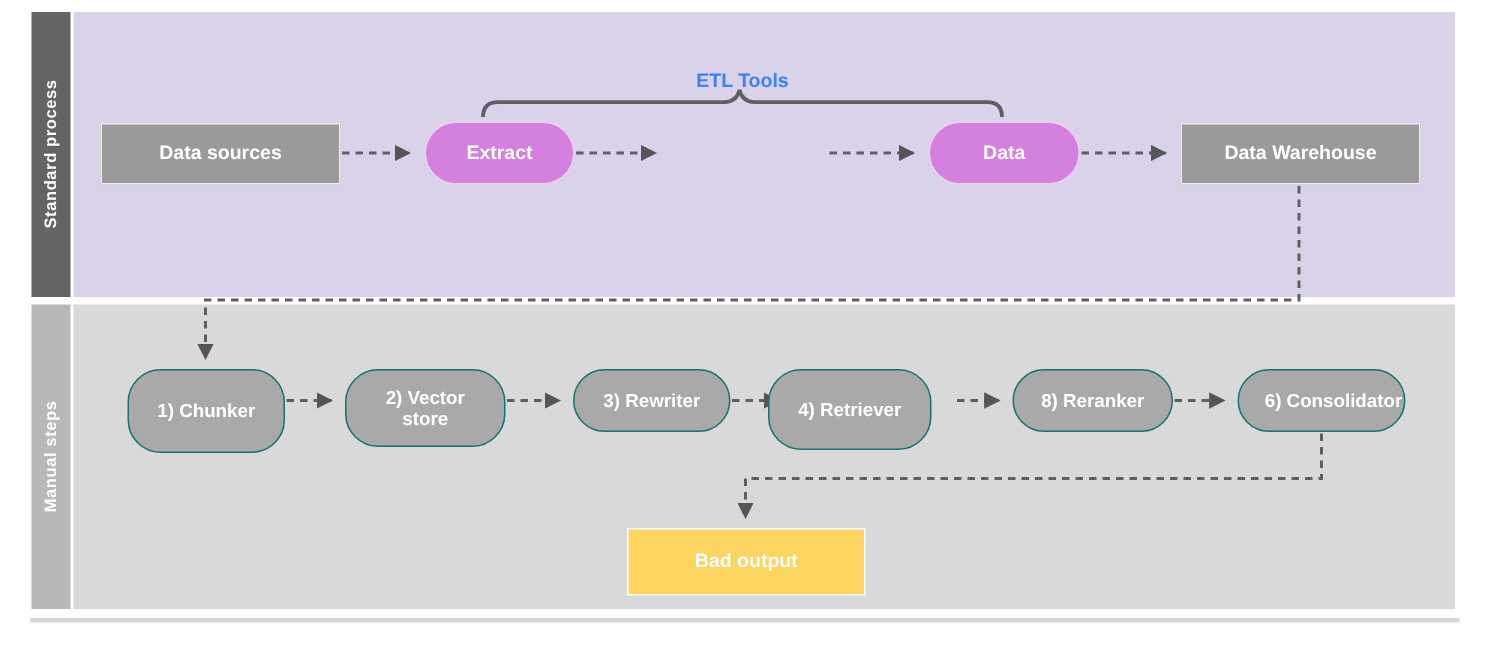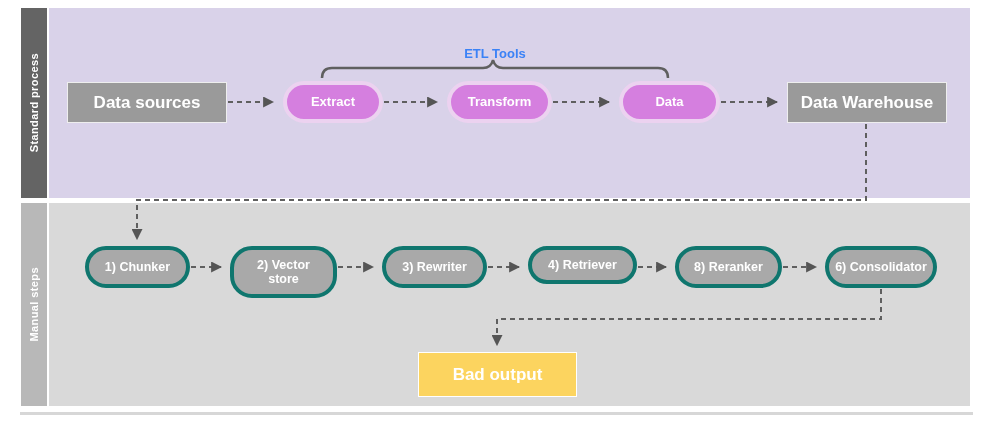--- a/index.html
+++ b/index.html
@@ -39,46 +39,46 @@
   .lane-body.manual   { top: 203px; height: 203px; background: #d9d9d9; }
 
   .node {
     position: absolute;
     box-sizing: border-box;
     display: flex;
     align-items: center;
     justify-content: center;
     color: #ffffff;
     font-weight: bold;
-    font-size: 17px;
+    font-size: 13px;
     text-align: center;
     line-height: 1.15;
     z-index: 2;
   }
   .rect { background: #9a9a9a; border: 1px solid #eeeeee; }
   .pill {
     background: #a9a9a9;
-    border: 4px solid #0f766e;
+    border: 1px solid #0f766e;
     border-radius: 22px;
     font-size: 12.5px;
   }
   .pill.pink { background: #d57fdf; border-color: #ecd2f0; font-size: 13px; }
   .rect.yellow { background: #fcd45f; border-color: #ffffff; }
 
   .node.data-sources   { left: 67px;  top: 82px;  width: 160px; height: 41px; }
   .node.extract        { left: 283px; top: 81px;  width: 100px; height: 42px; }
   .node.transform      { left: 447px; top: 81px;  width: 105px; height: 42px; }
   .node.load           { left: 619px; top: 81px;  width: 101px; height: 42px; }
   .node.warehouse      { left: 787px; top: 82px;  width: 160px; height: 41px; }
-  .node.chunker        { left: 85px;  top: 246px; width: 105px; height: 42px; }
+  .node.chunker        { left: 85px;  top: 246px; width: 105px; height: 56px; }
   .node.vector         { left: 230px; top: 246px; width: 107px; height: 52px; }
   .node.rewriter       { left: 382px; top: 246px; width: 105px; height: 42px; }
-  .node.retriever      { left: 528px; top: 246px; width: 109px; height: 38px; }
+  .node.retriever      { left: 512px; top: 246px; width: 109px; height: 54px; }
   .node.reranker       { left: 675px; top: 246px; width: 107px; height: 42px; }
-  .node.consolidator   { left: 825px; top: 246px; width: 112px; height: 42px; }
+  .node.consolidator   { left: 825px; top: 246px; width: 112px; height: 42px; justify-content: flex-end; }
   .node.bad-output     { left: 418px; top: 352px; width: 159px; height: 45px; text-align: right; }
 
   .node.vector span       { display: inline-block; width: 70px; }
   .node.consolidator span { display: inline-block; width: 94px; }
 
   .etl-label {
     position: absolute;
     left: 435px;
     top: 46px;
     width: 120px;
@@ -138,21 +138,20 @@
       <path d="M 783 267 L 816 267" marker-end="url(#arrow)"></path>
       <path d="M 881 289 L 881 319 L 497 319 L 497 345" marker-end="url(#arrow)"></path>
     </g>
     <path d="M 322 78 Q 322 68 332 68 L 483 68 Q 491 68 493 60 Q 495 68 503 68 L 658 68 Q 668 68 668 78" stroke="#5f5f5f" stroke-width="2.5" fill="none"></path>
   </svg>
 
   <div class="etl-label">ETL Tools</div>
 
   <div class="node rect data-sources">Data sources</div>
   <div class="node pill pink extract">Extract</div>
-  <div class="node pill pink transform">Transform</div>
   <div class="node pill pink load">Data</div>
   <div class="node rect warehouse">Data Warehouse</div>
 
   <div class="node pill chunker">1) Chunker</div>
   <div class="node pill vector">
       <span>2) Vector store</span>
     </div>
   <div class="node pill rewriter">3) Rewriter</div>
   <div class="node pill retriever">4) Retriever</div>
   <div class="node pill reranker">8) Reranker</div>

